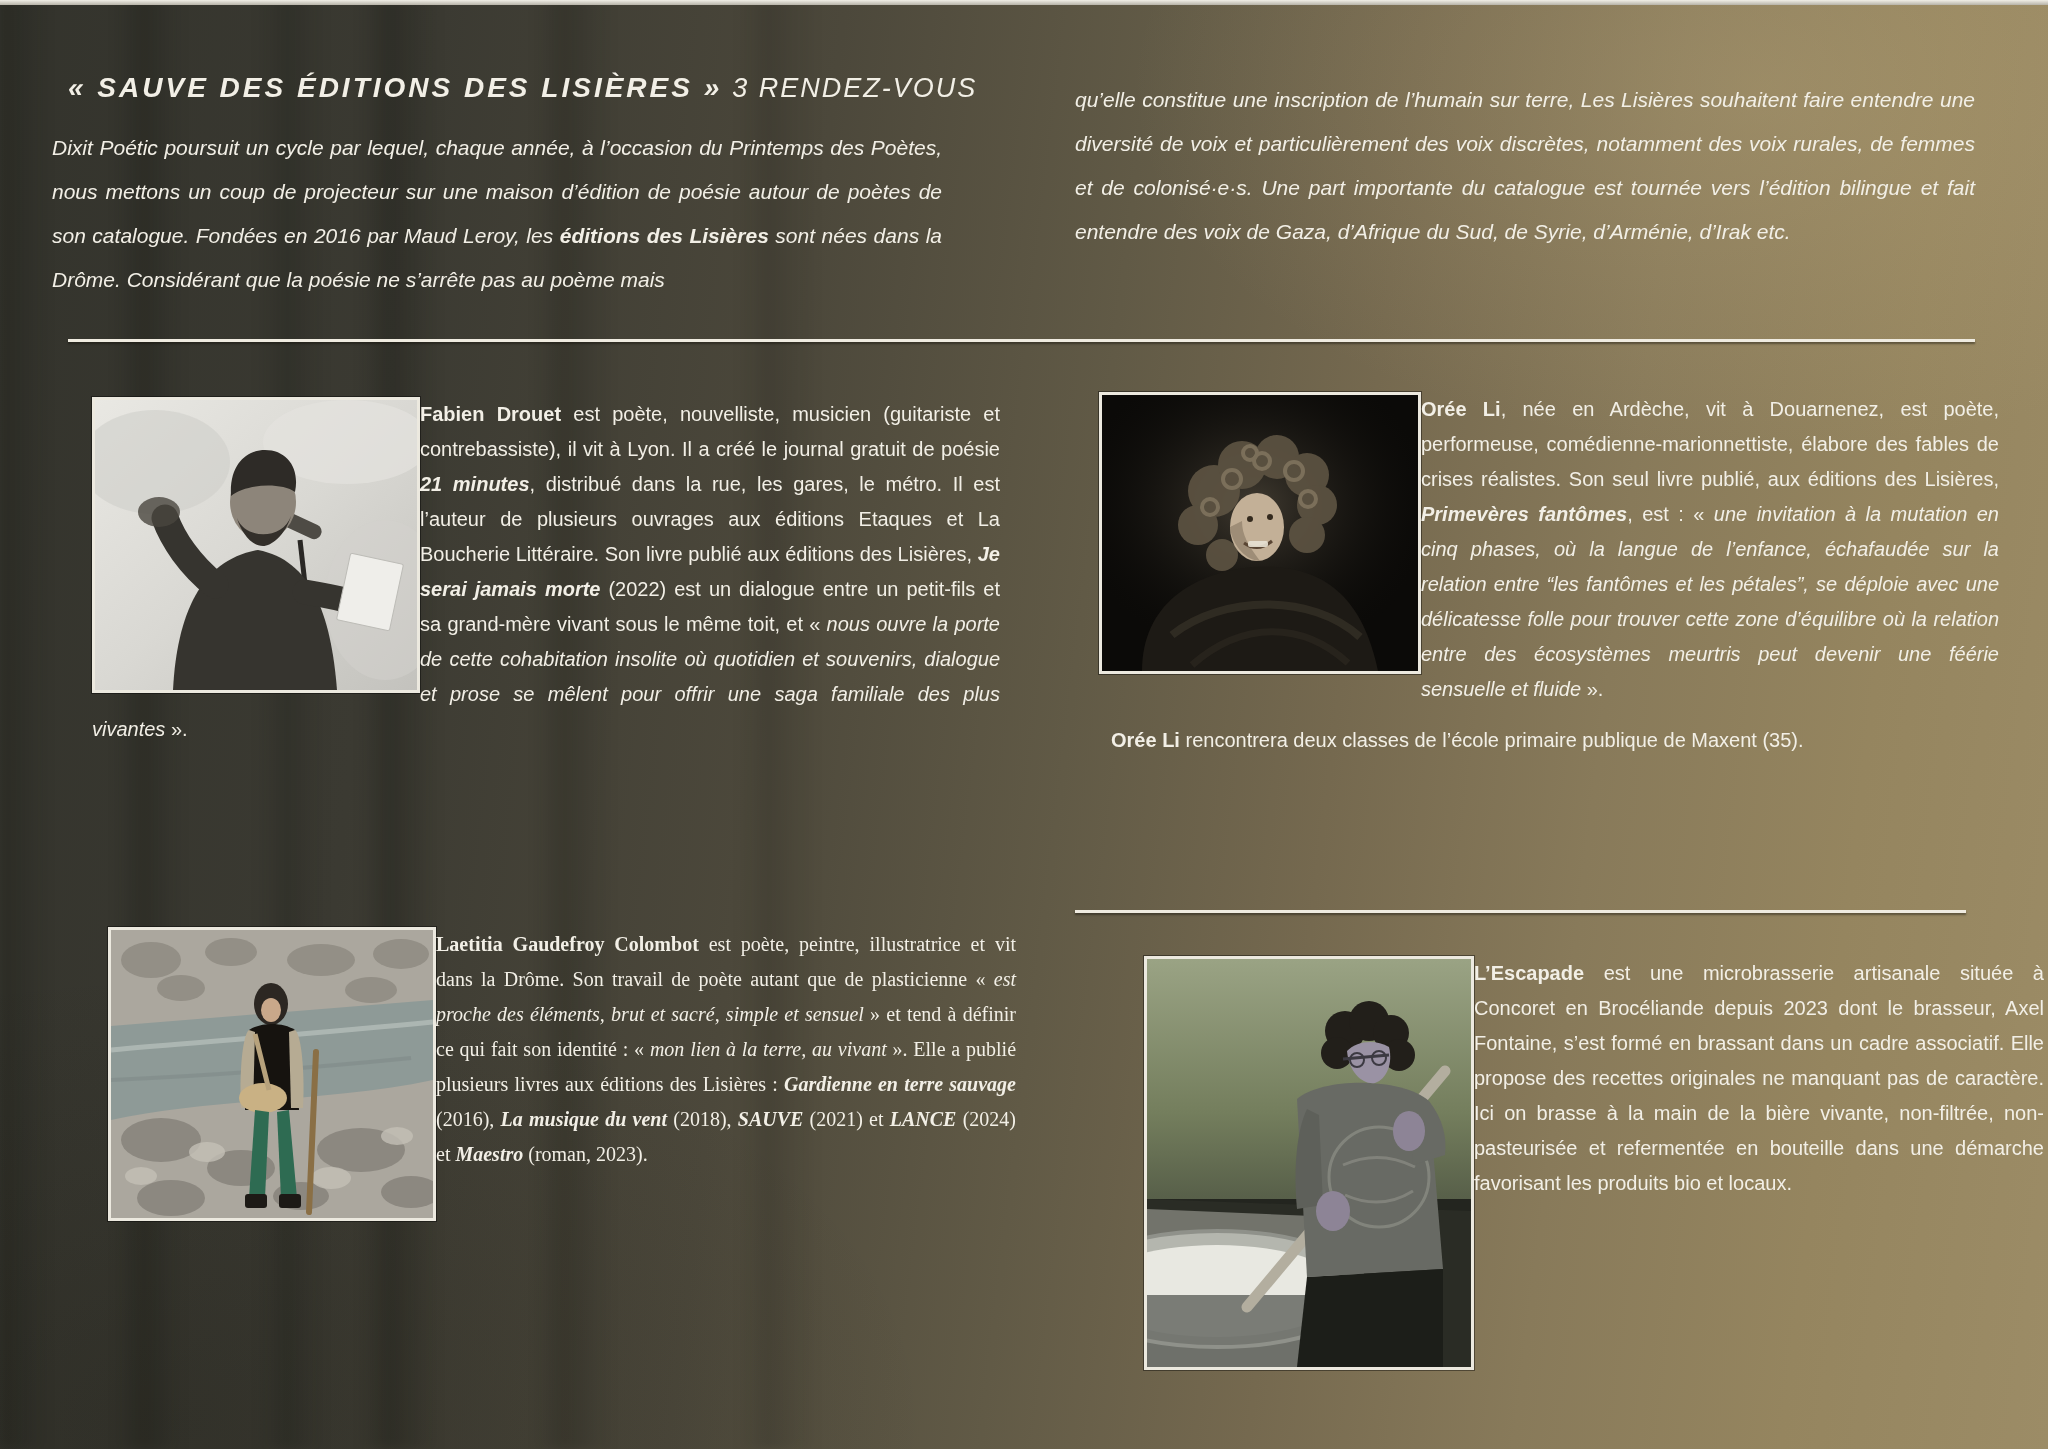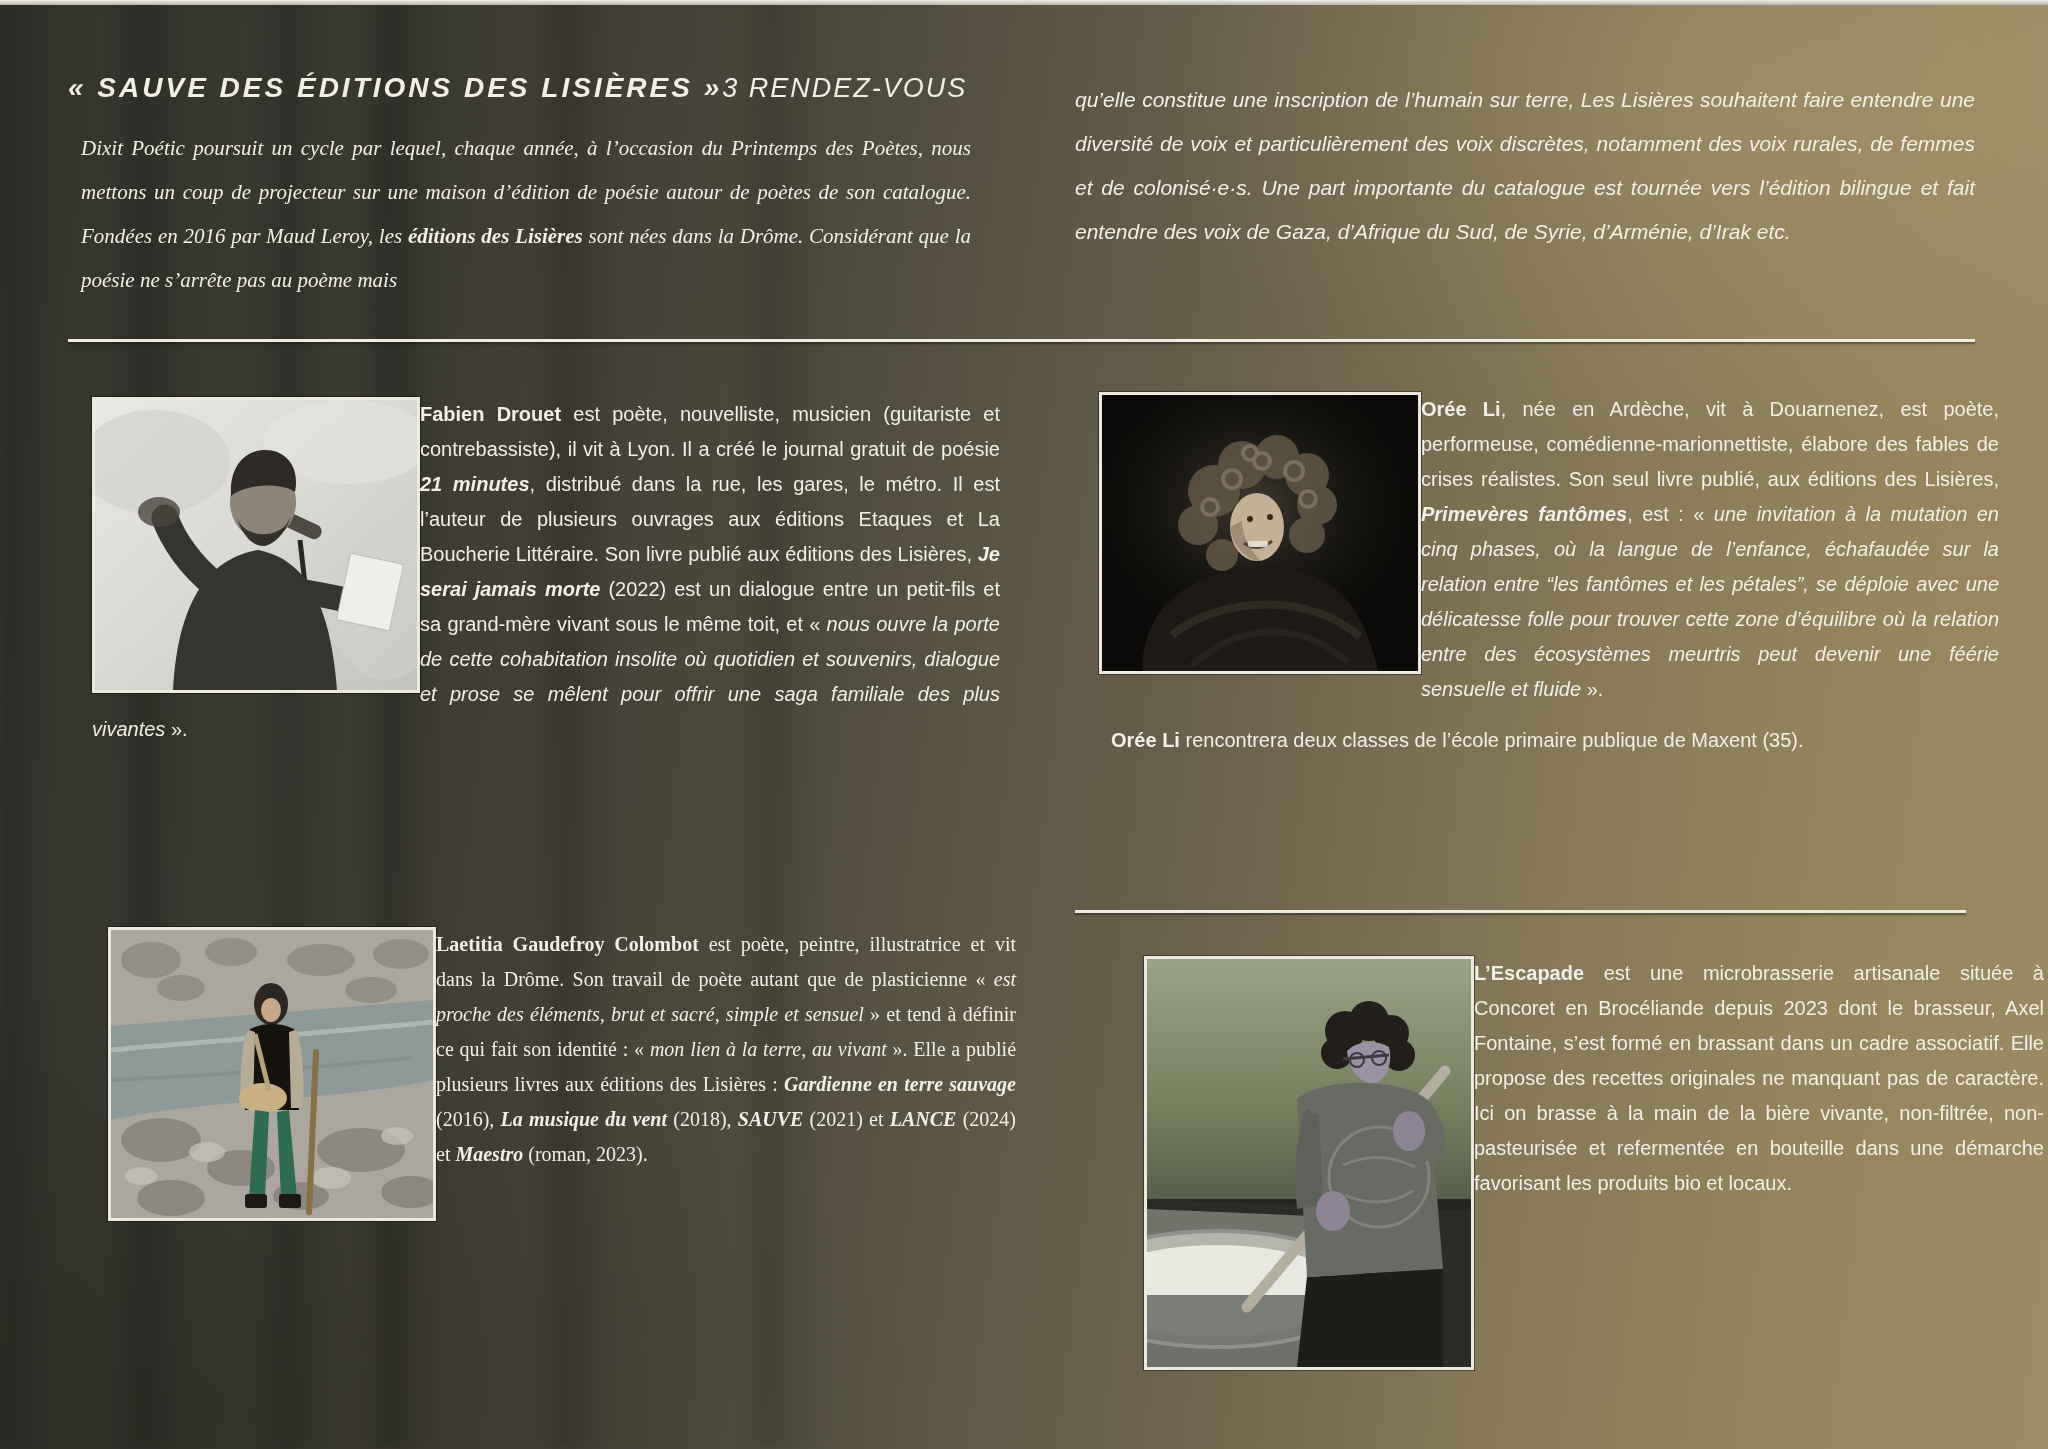--- a/index.html
+++ b/index.html
@@ -21,24 +21,24 @@
       rgba(10,12,8,0) 12.5%,rgba(10,12,8,.16) 14%,rgba(10,12,8,0) 16%,
       rgba(10,12,8,0) 17.5%,rgba(10,12,8,.24) 19%,rgba(10,12,8,0) 21.5%,
       rgba(10,12,8,0) 26%,rgba(10,12,8,.18) 27.5%,rgba(10,12,8,0) 30%,
       rgba(10,12,8,0) 36%,rgba(10,12,8,.13) 37.5%,rgba(10,12,8,0) 40%,
       rgba(10,12,8,0) 100%);
   }
   .top-edge{position:absolute;left:0;top:0;width:2048px;height:5px;
     background:linear-gradient(#f0eee6,#b7b3a8);}
   .header{position:absolute;left:68px;top:72px;white-space:nowrap;}
   .header .title{font-size:28px;font-weight:700;font-style:italic;letter-spacing:3px;}
-  .header .subtitle{font-size:27px;font-weight:400;font-style:italic;letter-spacing:2px;}
+  .header .subtitle{font-size:27px;font-weight:400;font-style:italic;letter-spacing:2px;margin-left:10px;}
   p{margin:0;}
   .intro{position:absolute;font-size:21px;line-height:44px;font-style:italic;text-align:justify;}
-  .intro-left{left:81px;top:126px;width:890px;font-family:Liberation Serif, serif;}
+  .intro-left{left:52px;top:126px;width:890px;}
   .intro-right{left:1075px;top:78px;width:900px;}
   .divider{position:absolute;height:3px;background:#efebe0;box-shadow:0 2px 2px rgba(20,18,12,.45);}
   .divider-1{left:68px;top:339px;width:1907px;}
   .divider-2{left:1075px;top:910px;width:891px;}
   .bio{position:absolute;font-size:20px;line-height:35px;padding-left:24px;}
   .bio p{text-align:justify;}
   .bio-fabien{left:68px;top:397px;width:908px;}
   .bio-oree{left:1075px;top:392px;width:900px;}
   .bio-laetitia{left:84px;top:927px;width:908px;font-family:Liberation Serif, serif;}
   .bio-escapade{left:1120px;top:956px;width:900px;}

